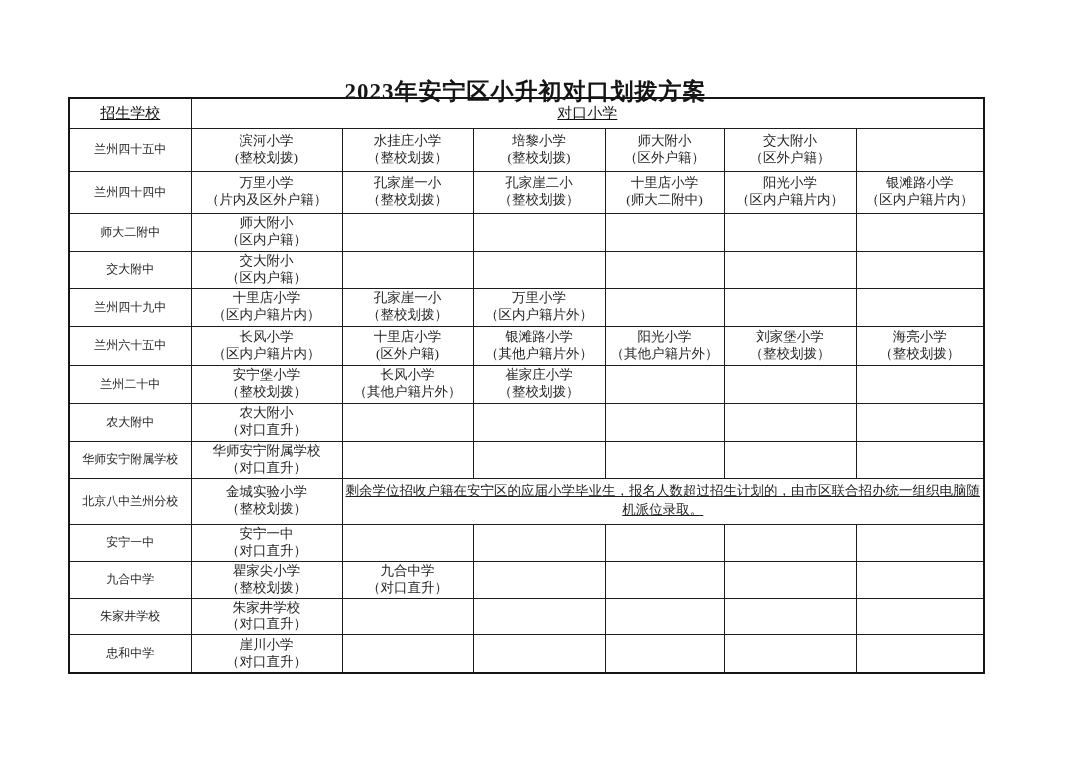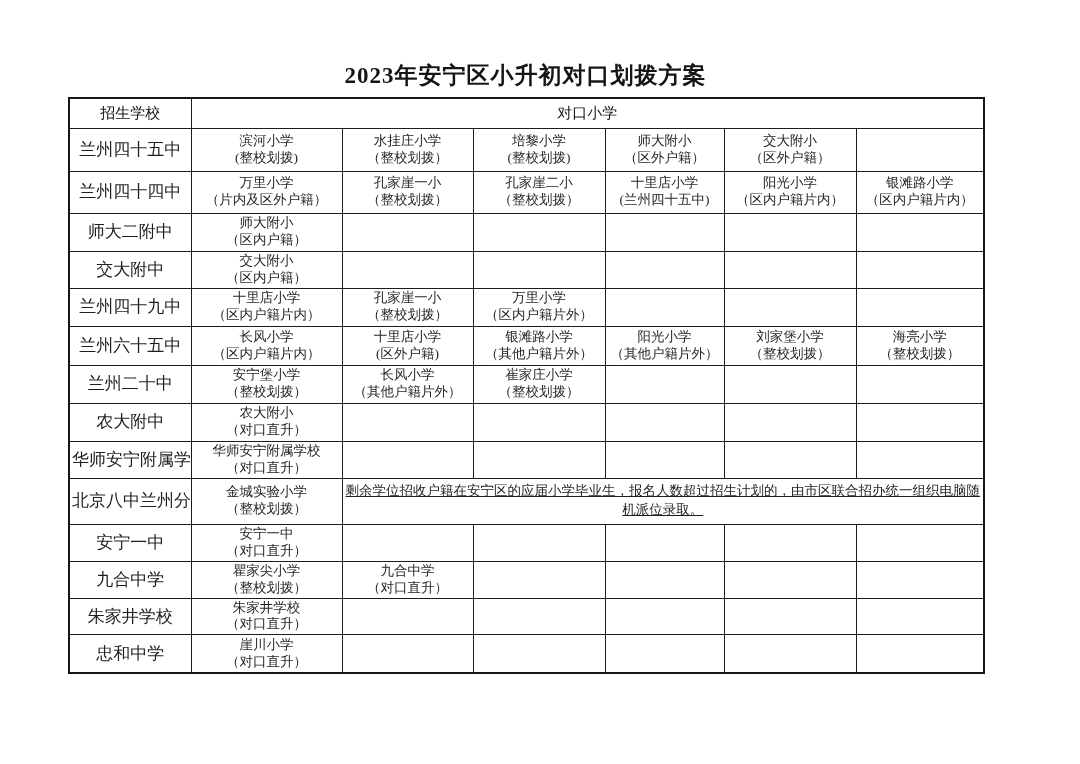--- a/index.html
+++ b/index.html
@@ -3,42 +3,42 @@
 <meta charset="utf-8">
 <style>
   html,body{margin:0;padding:0;}
   body{
     width:1080px;height:764px;background:#ffffff;
     font-family:"Liberation Serif","DejaVu Serif",serif;
     color:#1f1f1f;
   }
   .page{position:relative;width:1080px;height:764px;background:#ffffff;overflow:hidden;}
   .title{
-    position:absolute;top:60px;left:68px;width:915px;
+    position:absolute;top:76px;left:68px;width:915px;
     text-align:center;font-size:23px;font-weight:bold;color:#151515;
     letter-spacing:1px;
   }
   table.alloc{
     position:absolute;top:97px;left:68px;
     border-collapse:collapse;table-layout:fixed;
     width:915px;
     border:2.5px solid #161616;
     font-size:13.5px;line-height:1.25;
   }
   table.alloc td,table.alloc th{
     border:1.8px solid #1c1c1c;
     vertical-align:middle;
     text-align:center;
     padding:1px 2px;
     overflow:hidden;
     font-weight:normal;
   }
-  th.hdr{font-weight:bold;font-size:15px;color:#111;}
+  th.hdr{font-weight:bold;font-size:15px;color:#111;text-decoration:underline;}
   td.school{
-    text-align:left;padding-left:7px;font-size:17px;white-space:nowrap;
+    text-align:left;padding-left:7px;font-size:12px;white-space:nowrap;
   }
   td.merged{
     text-align:left;padding:2px 7px;line-height:1.4;text-decoration:underline;
   }
   .ps-name,.ps-note{display:block;}
 </style>
 </head>
 <body>
 
 <div class="page">
@@ -96,21 +96,21 @@
       <td>
             <span class="ps-name">孔家崖一小</span>
             <span class="ps-note">（整校划拨）</span>
           </td>
       <td>
             <span class="ps-name">孔家崖二小</span>
             <span class="ps-note">（整校划拨）</span>
           </td>
       <td>
             <span class="ps-name">十里店小学</span>
-            <span class="ps-note">(兰州四十五中)</span>
+            <span class="ps-note">(师大二附中)</span>
           </td>
       <td>
             <span class="ps-name">阳光小学</span>
             <span class="ps-note">（区内户籍片内）</span>
           </td>
       <td>
             <span class="ps-name">银滩路小学</span>
             <span class="ps-note">（区内户籍片内）</span>
           </td>
     </tr>

